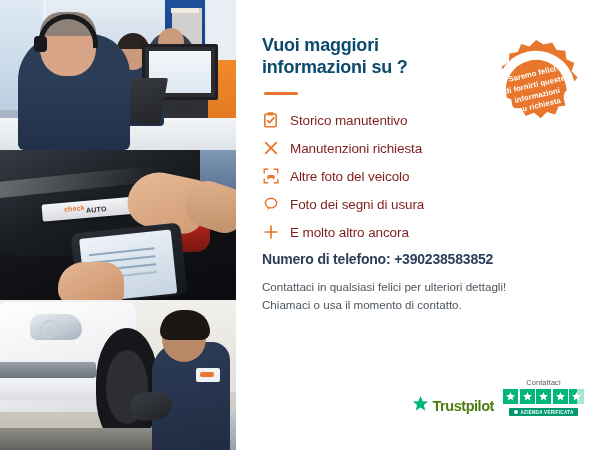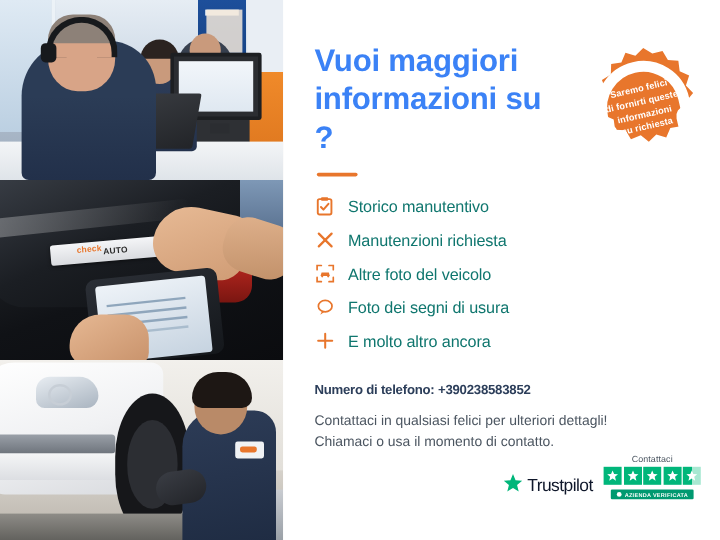--- a/index.html
+++ b/index.html
@@ -124,48 +124,48 @@
   .ph3 .badge3:after { content:""; position:absolute; left:4px; top:4px; width:14px; height:5px;
       background:#e8762c; border-radius:2px; }
   .ph3 .lift { position:absolute; left:0; top:128px; width:200px; height:22px;
       background:linear-gradient(180deg,#8e8c87,#63625e); }
   .ph3 .bench { position:absolute; left:196px; top:108px; width:40px; height:42px;
       background:linear-gradient(180deg,#c9ccd1,#9aa0a7); }
 
   
   .panel { position:relative; flex:1; height:450px; background:#ffffff; padding:34px 22px 0 26px; }
 
-  .headline { font-size:26px; line-height:1.24; font-weight:700; color:#3b82f6; letter-spacing:-.2px;
+  .headline { font-size:18px; line-height:1.24; font-weight:700; color:#0c4a6e; letter-spacing:-.2px;
       max-width:210px; }
   .rule { width:34px; height:3px; background:#e8762c; margin:13px 0 0 2px; border-radius:2px; }
 
   
   .seal { position:absolute; right:12px; top:38px; width:104px; height:104px; }
   .seal svg { position:absolute; inset:0; width:104px; height:104px; }
   .seal .seal-inner { position:absolute; inset:0; display:flex; flex-direction:column;
       align-items:center; justify-content:center; transform:rotate(-13deg); }
   .seal .headset-ic { margin-bottom:1px; }
   .seal .seal-text { color:#ffffff; font-size:7.6px; font-weight:700; line-height:1.42;
       text-align:center; letter-spacing:.1px; width:84px; }
 
   
   .feature-list { margin-top:17px; display:flex; flex-direction:column; gap:11px; }
   .feature { display:flex; align-items:center; gap:11px; }
   .feature .ic { width:17px; height:17px; flex:0 0 17px; display:flex; align-items:center;
       justify-content:center; color:#e8762c; }
-  .feature .lbl { font-size:13.5px; color:#0f766e; letter-spacing:-.1px; }
-
-  
-  .phone-line { margin-top:26px; font-size:11px; font-weight:700; color:#2c3e5a; letter-spacing:-.2px; }
+  .feature .lbl { font-size:13.5px; color:#7f1d1d; letter-spacing:-.1px; }
+
+  
+  .phone-line { margin-top:10px; font-size:14px; font-weight:700; color:#2c3e5a; letter-spacing:-.2px; }
   .sub { margin-top:11px; font-size:11.6px; color:#4b5560; line-height:1.62; }
 
   
   .tp { position:absolute; right:16px; bottom:34px; display:flex; align-items:flex-end; gap:9px; }
   .tp-logo { display:flex; align-items:center; gap:3px; }
-  .tp-logo .tp-name { font-size:14.5px; font-weight:400; color:#0f172a; letter-spacing:-.45px; }
+  .tp-logo .tp-name { font-size:14.5px; font-weight:700; color:#4d7c0f; letter-spacing:-.45px; }
   .tp-right { display:flex; flex-direction:column; align-items:center; gap:2px; }
   .tp-excellent { font-size:7.4px; color:#4a5560; letter-spacing:.1px; }
   .tp-stars { display:flex; gap:1.5px; }
   .tp-star { width:15px; height:15px; background:#00b67a; display:flex; align-items:center;
       justify-content:center; }
   .tp-star.half { background:linear-gradient(90deg,#00b67a 52%,#a8e8d2 52%); }
   .tp-verified { margin-top:2px; background:#009970; border-radius:1px; padding:1.5px 5px;
       display:flex; align-items:center; gap:3px; }
   .tp-verified .vtxt { font-size:4.6px; color:#ffffff; font-weight:700; letter-spacing:.25px; }
   .tp-verified .vdot { width:4px; height:4px; border-radius:50%; background:#ffffff; flex:0 0 4px; }

